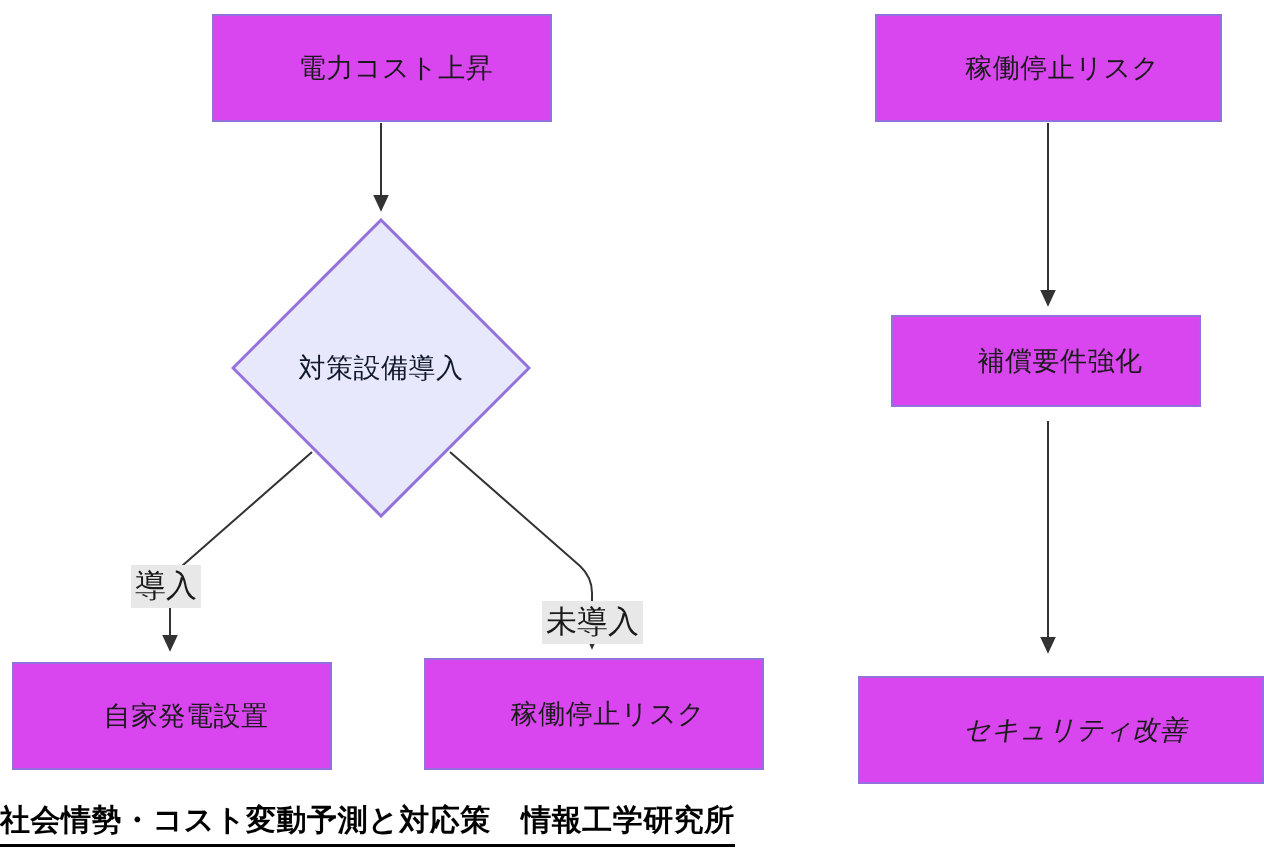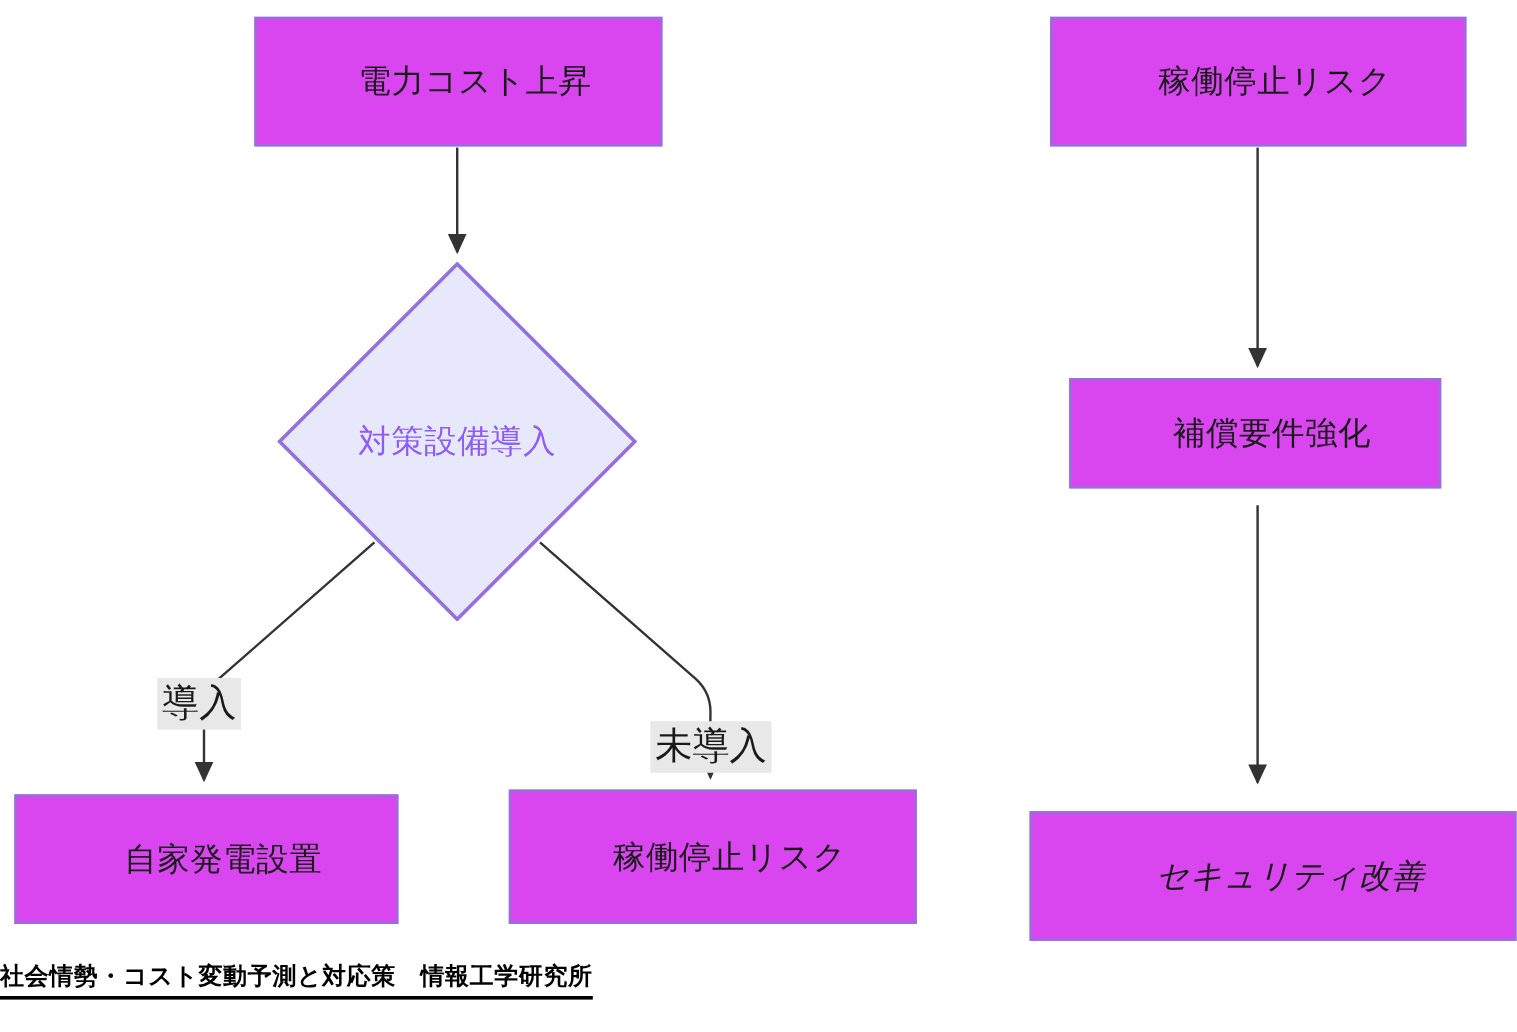--- a/index.html
+++ b/index.html
@@ -41,21 +41,21 @@
     padding-left: 28px;
   }
   .node-label {
     display: block;
   }
   .decision {
     position: absolute;
     display: flex;
     align-items: center;
     justify-content: center;
-    color: #8b5cf6;
+    color: #0f172a;
     font-size: 27px;
     letter-spacing: 0.5px;
     white-space: nowrap;
   }
   .decision .diamond-shape {
     position: absolute;
     left: 0;
     top: 0;
     width: 100%;
     height: 100%;
@@ -72,21 +72,21 @@
     line-height: 1.25;
     padding: 2px 4px;
     white-space: nowrap;
     z-index: 3;
   }
   #caption {
     position: absolute;
     left: 0;
     top: 800px;
     width: 1264px;
-    font-size: 20px;
+    font-size: 30px;
     font-weight: bold;
     color: #000000;
     letter-spacing: 0.5px;
     white-space: nowrap;
   }
   #caption .caption-text {
     display: inline-block;
     border-bottom: 3px solid #000000;
     padding-bottom: 3px;
   }

